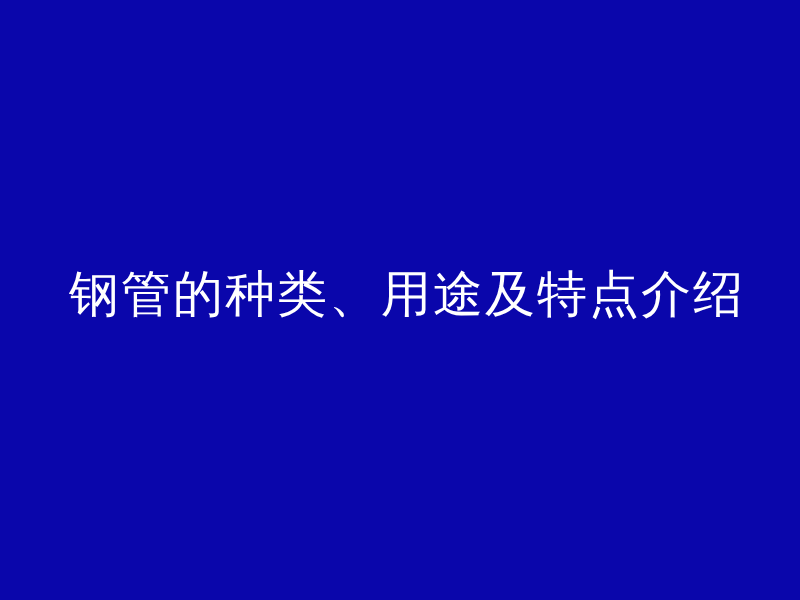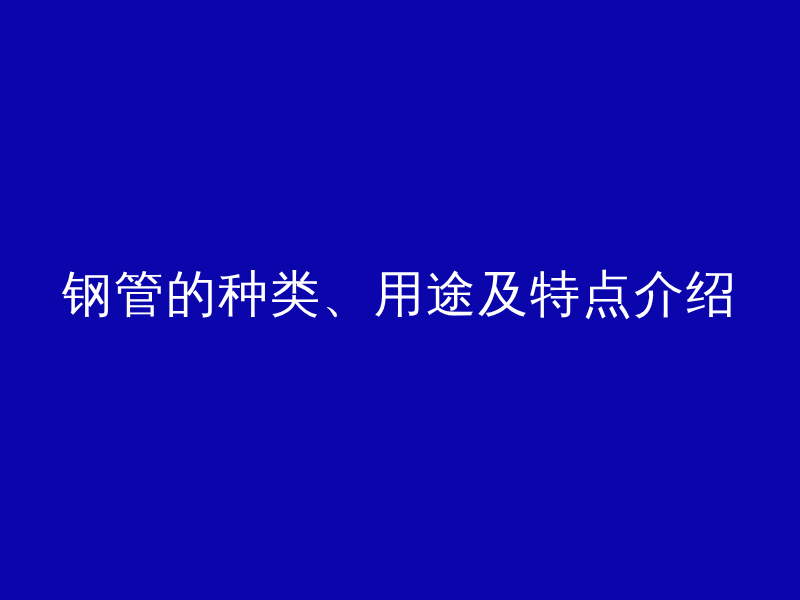--- a/index.html
+++ b/index.html
@@ -38,21 +38,21 @@
     display: block;
     width: 690px;
     margin: 0 0 12px 0;
     padding: 0;
     color: #ffffff;
     font-family: Liberation Serif, serif;
     font-weight: 400;
     font-size: 50px;
     line-height: 1.08;
     letter-spacing: 2px;
-    text-align: center;
+    text-align: right;
     white-space: nowrap;
     text-rendering: geometricPrecision;
   }
 </style>
 </head>
 <body>
 
 <div class="slide">
   <div class="title-block">
     <h1 class="slide-title">钢管的种类、用途及特点介绍</h1>

